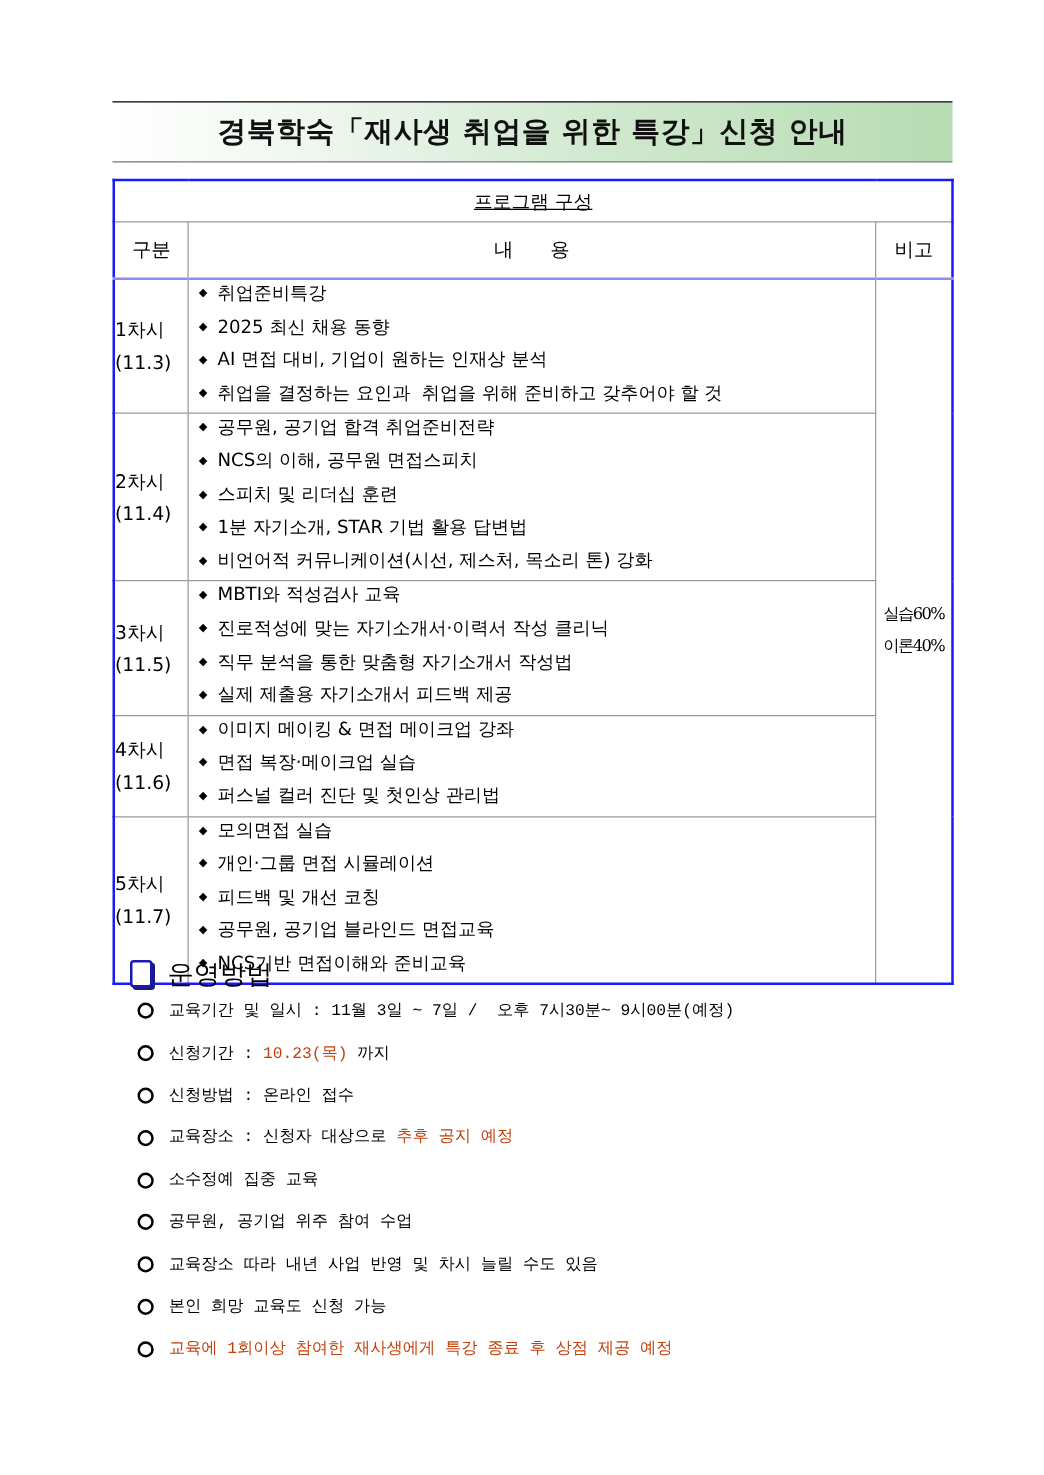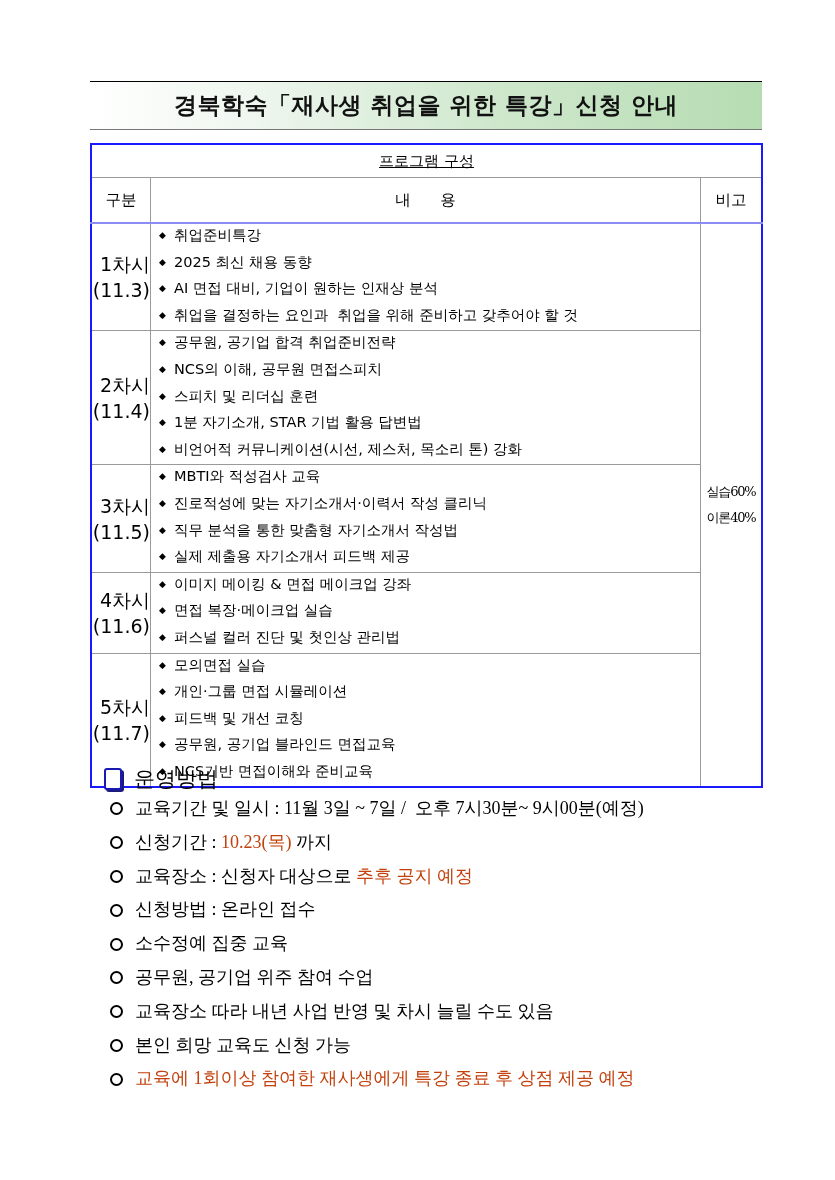--- a/index.html
+++ b/index.html
@@ -61,24 +61,24 @@
     }
     .program-table tr.header-row td {
       height: 44px;
       text-align: center;
       font-size: 15.5px;
       border-bottom: 2px solid #8c8cf5;
     }
     .col-session { width: 58px; text-align: center; }
     .col-remark { width: 60px; text-align: center; vertical-align: middle; }
     .session-cell {
-      text-align: right;
+      text-align: left;
       vertical-align: middle;
       line-height: 26px;
-      font-size: 19px;
+      font-size: 15px;
     }
     .items-cell {
       vertical-align: top;
       padding-left: 8px !important;
     }
     .item {
       height: 26.6px;
       line-height: 22px;
       font-size: 14.5px;
       white-space: nowrap;
@@ -112,22 +112,22 @@
       border: 2px solid #1a1ab0;
       border-radius: 3px;
       box-shadow: 2px 2px 0 #1a1a80;
       margin-right: 12px;
       background: #fff;
     }
     .op-list {
       position: absolute;
       left: 110px;
       top: 792px;
-      font-family: Liberation Serif, serif;
-      font-size: 18px;
+      font-family: Liberation Mono, monospace;
+      font-size: 13px;
       line-height: 33.8px;
     }
     .op-item {
       white-space: nowrap;
       display: flex;
       align-items: center;
     }
     .circle-icon {
       width: 13px;
       height: 13px;
@@ -305,29 +305,29 @@
     <span style="white-space:pre;">교육기간 및 일시 : 11월 3일 ~ 7일 /  오후 7시30분~ 9시00분(예정)</span>
   </div>
   <div class="op-item">
     <span class="circle-icon"></span>
     <span style="white-space:pre;">신청기간 : </span>
     <span class="blue">10.23(목)</span>
     <span style="white-space:pre;"> 까지</span>
   </div>
   <div class="op-item">
     <span class="circle-icon"></span>
+    <span>신청방법 : 온라인 접수</span>
+  </div>
+  <div class="op-item">
+    <span class="circle-icon"></span>
     <span style="white-space:pre;">교육장소 : 신청자 대상으로 </span>
     <span class="blue">추후 공지 예정</span>
   </div>
   <div class="op-item">
     <span class="circle-icon"></span>
-    <span>신청방법 : 온라인 접수</span>
-  </div>
-  <div class="op-item">
-    <span class="circle-icon"></span>
     <span>소수정예 집중 교육</span>
   </div>
   <div class="op-item">
     <span class="circle-icon"></span>
     <span>공무원, 공기업 위주 참여 수업</span>
   </div>
   <div class="op-item">
     <span class="circle-icon"></span>
     <span>교육장소 따라 내년 사업 반영 및 차시 늘릴 수도 있음</span>
   </div>

